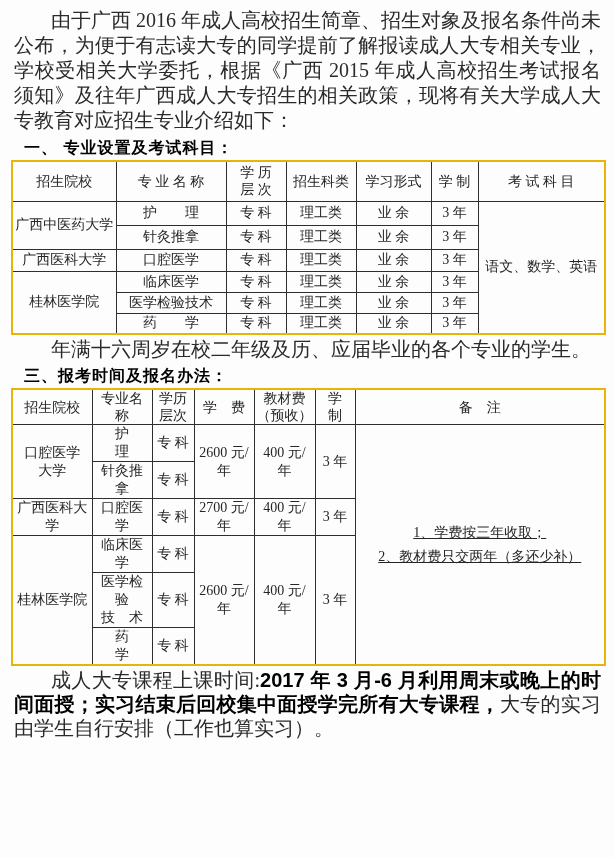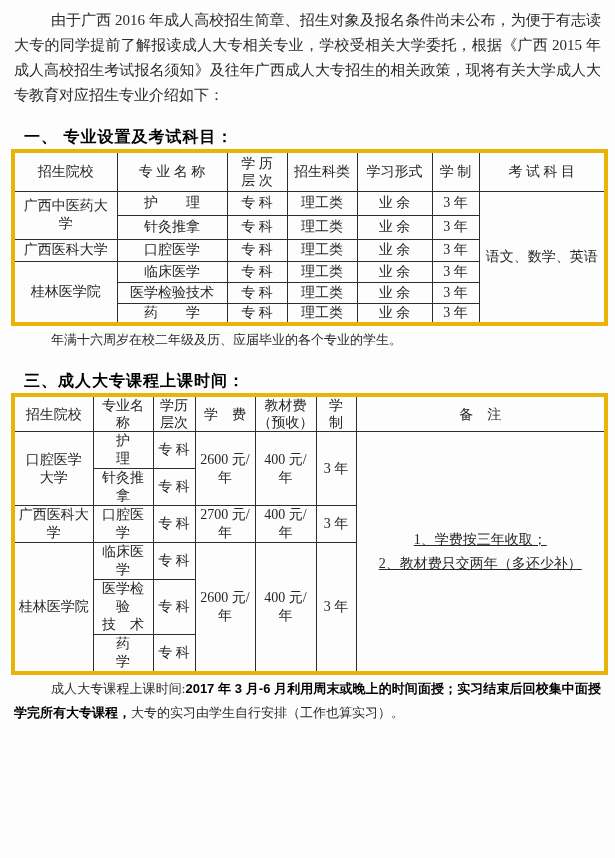--- a/index.html
+++ b/index.html
@@ -1,26 +1,26 @@
 <!DOCTYPE html>
 <html><head>
 <meta charset="utf-8">
 <style>
   html,body{margin:0;padding:0;}
   body{
     width:615px;height:858px;background:#fdfdfd;overflow:hidden;
     font-family:"Liberation Serif","DejaVu Serif",serif;color:#1e1e1e;
   }
   .doc{padding:8px 11px 0 11px;}
-  .p{font-size:15px;line-height:25px;text-align:justify;margin:0 3px;text-indent:37px;color:#2a2a2a;}
+  .p{font-size:20px;line-height:25px;text-align:justify;margin:0 3px;text-indent:37px;color:#2a2a2a;}
   .h{font-family:"Liberation Sans","DejaVu Sans",sans-serif;font-weight:bold;font-size:16px;
-     line-height:21px;color:#000;margin:18px 0 2px 13px;letter-spacing:1px;}
-  .sbody{font-size:13px;line-height:24px;margin:0 3px;text-indent:37px;text-align:justify;color:#2a2a2a;}
+     line-height:21px;color:#000;margin:4px 0 2px 13px;letter-spacing:1px;}
+  .sbody{font-size:20px;line-height:24px;margin:0 3px;text-indent:37px;text-align:justify;color:#2a2a2a;}
   .bold-run{font-family:"Liberation Sans","DejaVu Sans",sans-serif;font-weight:bold;color:#000;}
-  table.t{border-collapse:collapse;width:593px;table-layout:fixed;margin:2px 0 2px 0;border:4px solid #eab308;}
+  table.t{border-collapse:collapse;width:593px;table-layout:fixed;margin:2px 0 2px 0;border:2px solid #eab308;}
   .t td{border:1px solid #2e2e2e;text-align:center;vertical-align:middle;font-size:14px;
         padding:0 2px;color:#262626;overflow:hidden;}
   .t tr.hdr td{line-height:17px;}
   .ml{white-space:pre-line;line-height:18px;margin-top:16px;}
   .remark{text-align:left;padding-left:13px;line-height:24px;text-decoration:underline;}
 </style>
 </head>
 <body>
 
 <div class="doc">
@@ -94,21 +94,21 @@
       <td>专 科</td>
       <td>理工类</td>
       <td>业 余</td>
       <td>3 年</td>
     </tr>
   </tbody>
     </table>
 
   <p class="sbody">年满十六周岁在校二年级及历、应届毕业的各个专业的学生。</p>
 
-  <div class="h">三、成人大专课程上课时间：</div>
+  <div class="h">三、报考时间及报名办法：</div>
 
 
   <table class="t">
     <colgroup>
       <col style="width:80px">
         <col style="width:60px">
         <col style="width:42px">
       <col style="width:60px">
         <col style="width:61px">
         <col style="width:40px">

